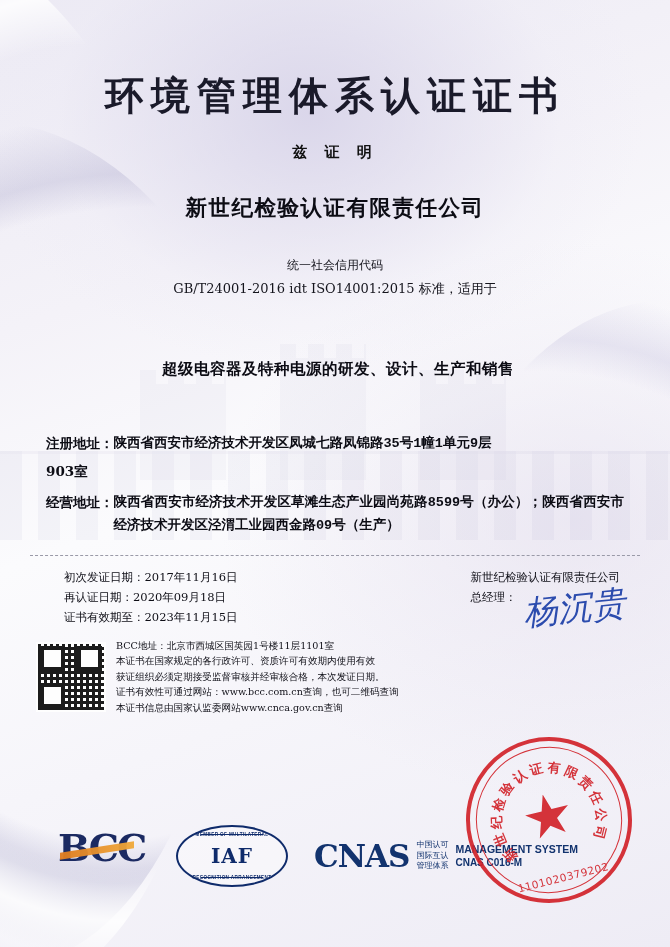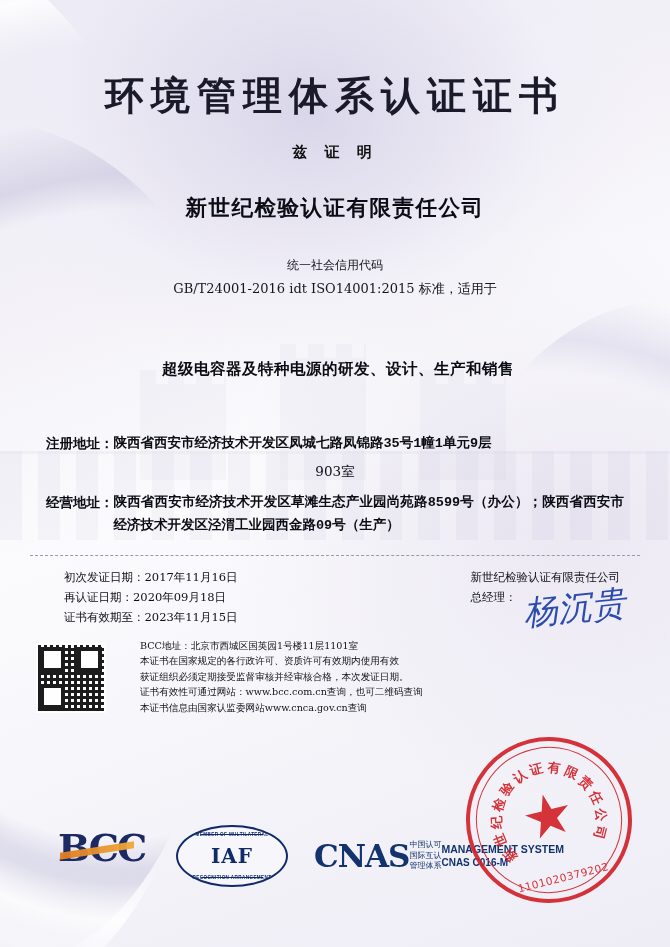--- a/index.html
+++ b/index.html
@@ -166,22 +166,21 @@
     font-weight: 700;
     white-space: nowrap;
   }
   .addr-val {
     flex: 1 1 auto;
     font-weight: 700;
     text-align: justify;
     font-family: Liberation Mono, monospace;
   }
   .addr-second {
-    text-align: center;
-    font-weight: 400;
+    font-weight: 700;
     margin-bottom: 8px;
   }
 
   .divider {
     margin: 18px 30px 0 30px;
     border-top: 1px dashed #9a9aa8;
   }
 
   .dates-area {
     margin: 12px 40px 0 40px;
@@ -216,23 +215,22 @@
     font-family: "DejaVu Serif", serif;
     font-style: italic;
     transform: rotate(-6deg);
     opacity: 0.92;
     white-space: nowrap;
   }
 
   .footer-area {
     margin: 10px 0 0 0;
     display: flex;
-    align-items: center;
+    align-items: flex-start;
     padding-left: 36px;
-    gap: 24px;
   }
   .qr {
     width: 66px;
     height: 66px;
     margin-top: 4px;
     flex: 0 0 auto;
     background-color: #fff;
     background-image:
       repeating-linear-gradient(0deg, #111 0 3px, transparent 3px 6px),
       repeating-linear-gradient(90deg, #111 0 3px, transparent 3px 6px);
@@ -319,21 +317,21 @@
   .logo-iaf .core {
     font-family: "DejaVu Serif", serif;
     font-size: 20px;
     font-weight: 700;
     color: #0f2b6b;
     border-top: 1.5px solid #0f2b6b;
     border-bottom: 1.5px solid #0f2b6b;
     padding: 9px 10px;
     letter-spacing: 1px;
   }
-  .logo-cnas { display: flex; align-items: center; gap: 0; }
+  .logo-cnas { display: flex; align-items: center; gap: 7px; }
   .logo-cnas .mark {
     font-family: "DejaVu Serif", serif;
     font-size: 31px;
     font-weight: 700;
     color: #12336e;
     letter-spacing: -1px;
   }
   .logo-cnas .cn-side {
     font-size: 8px;
     line-height: 1.35;

